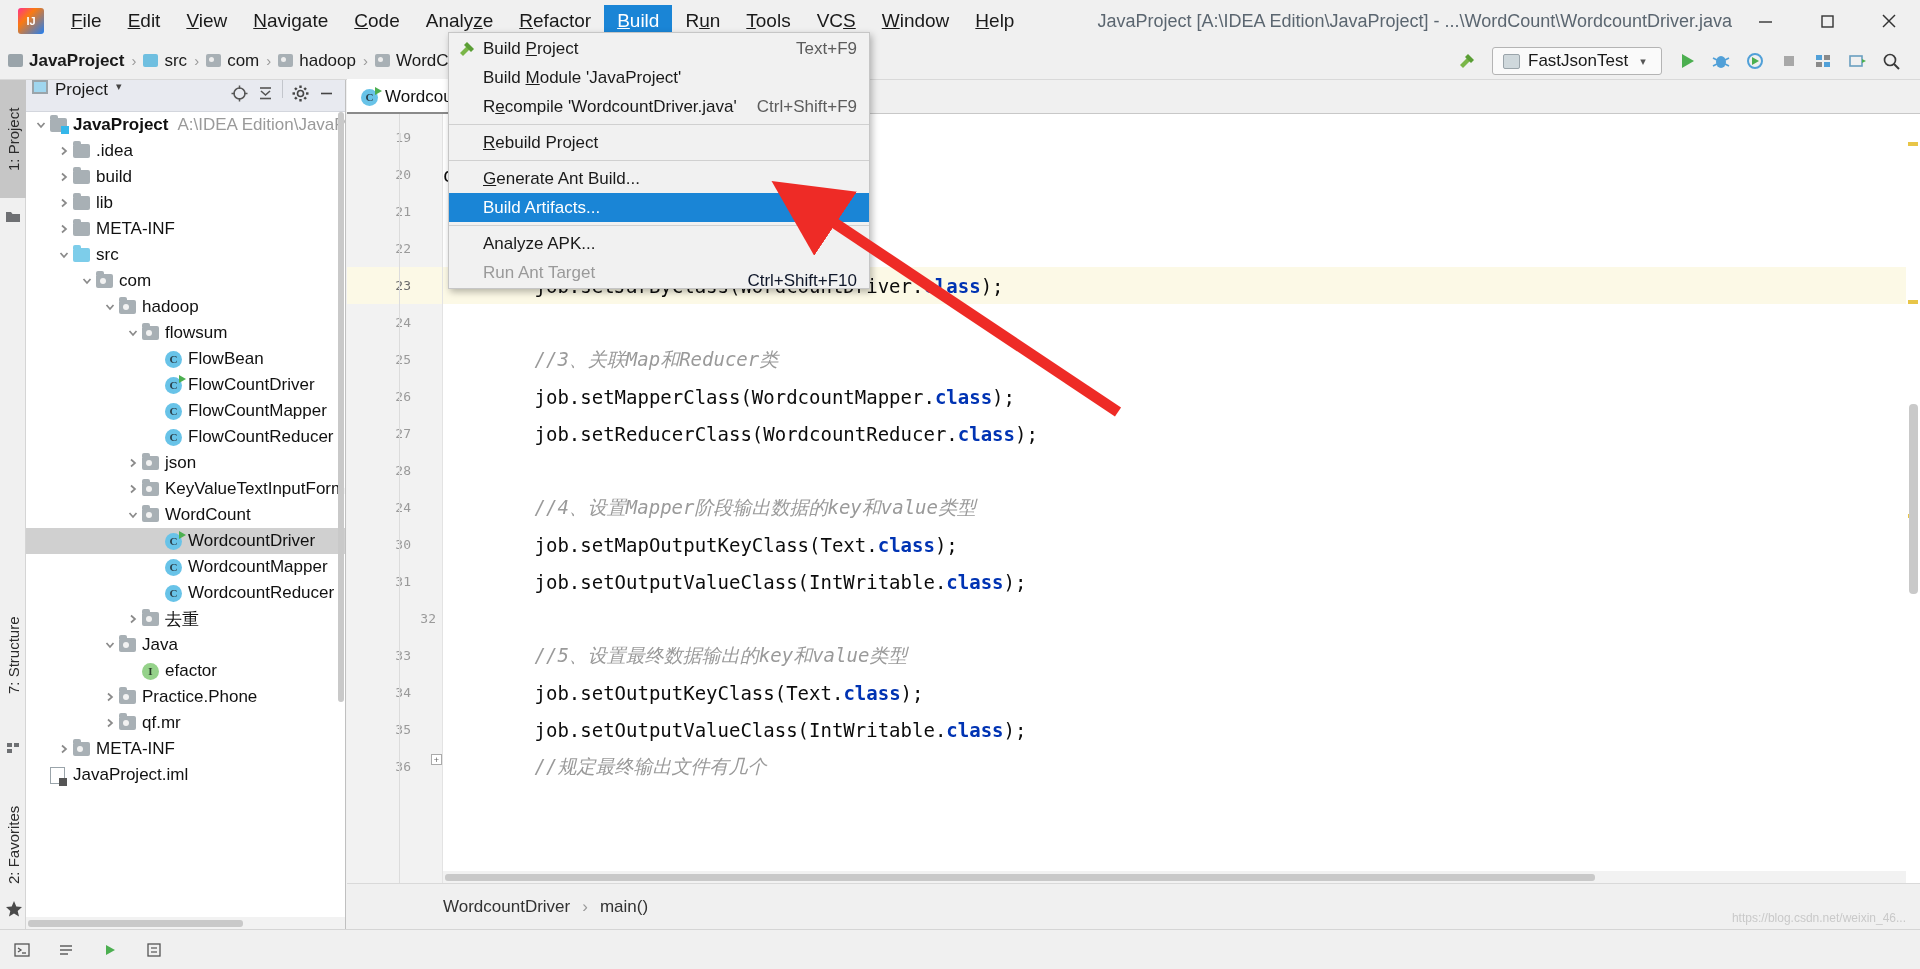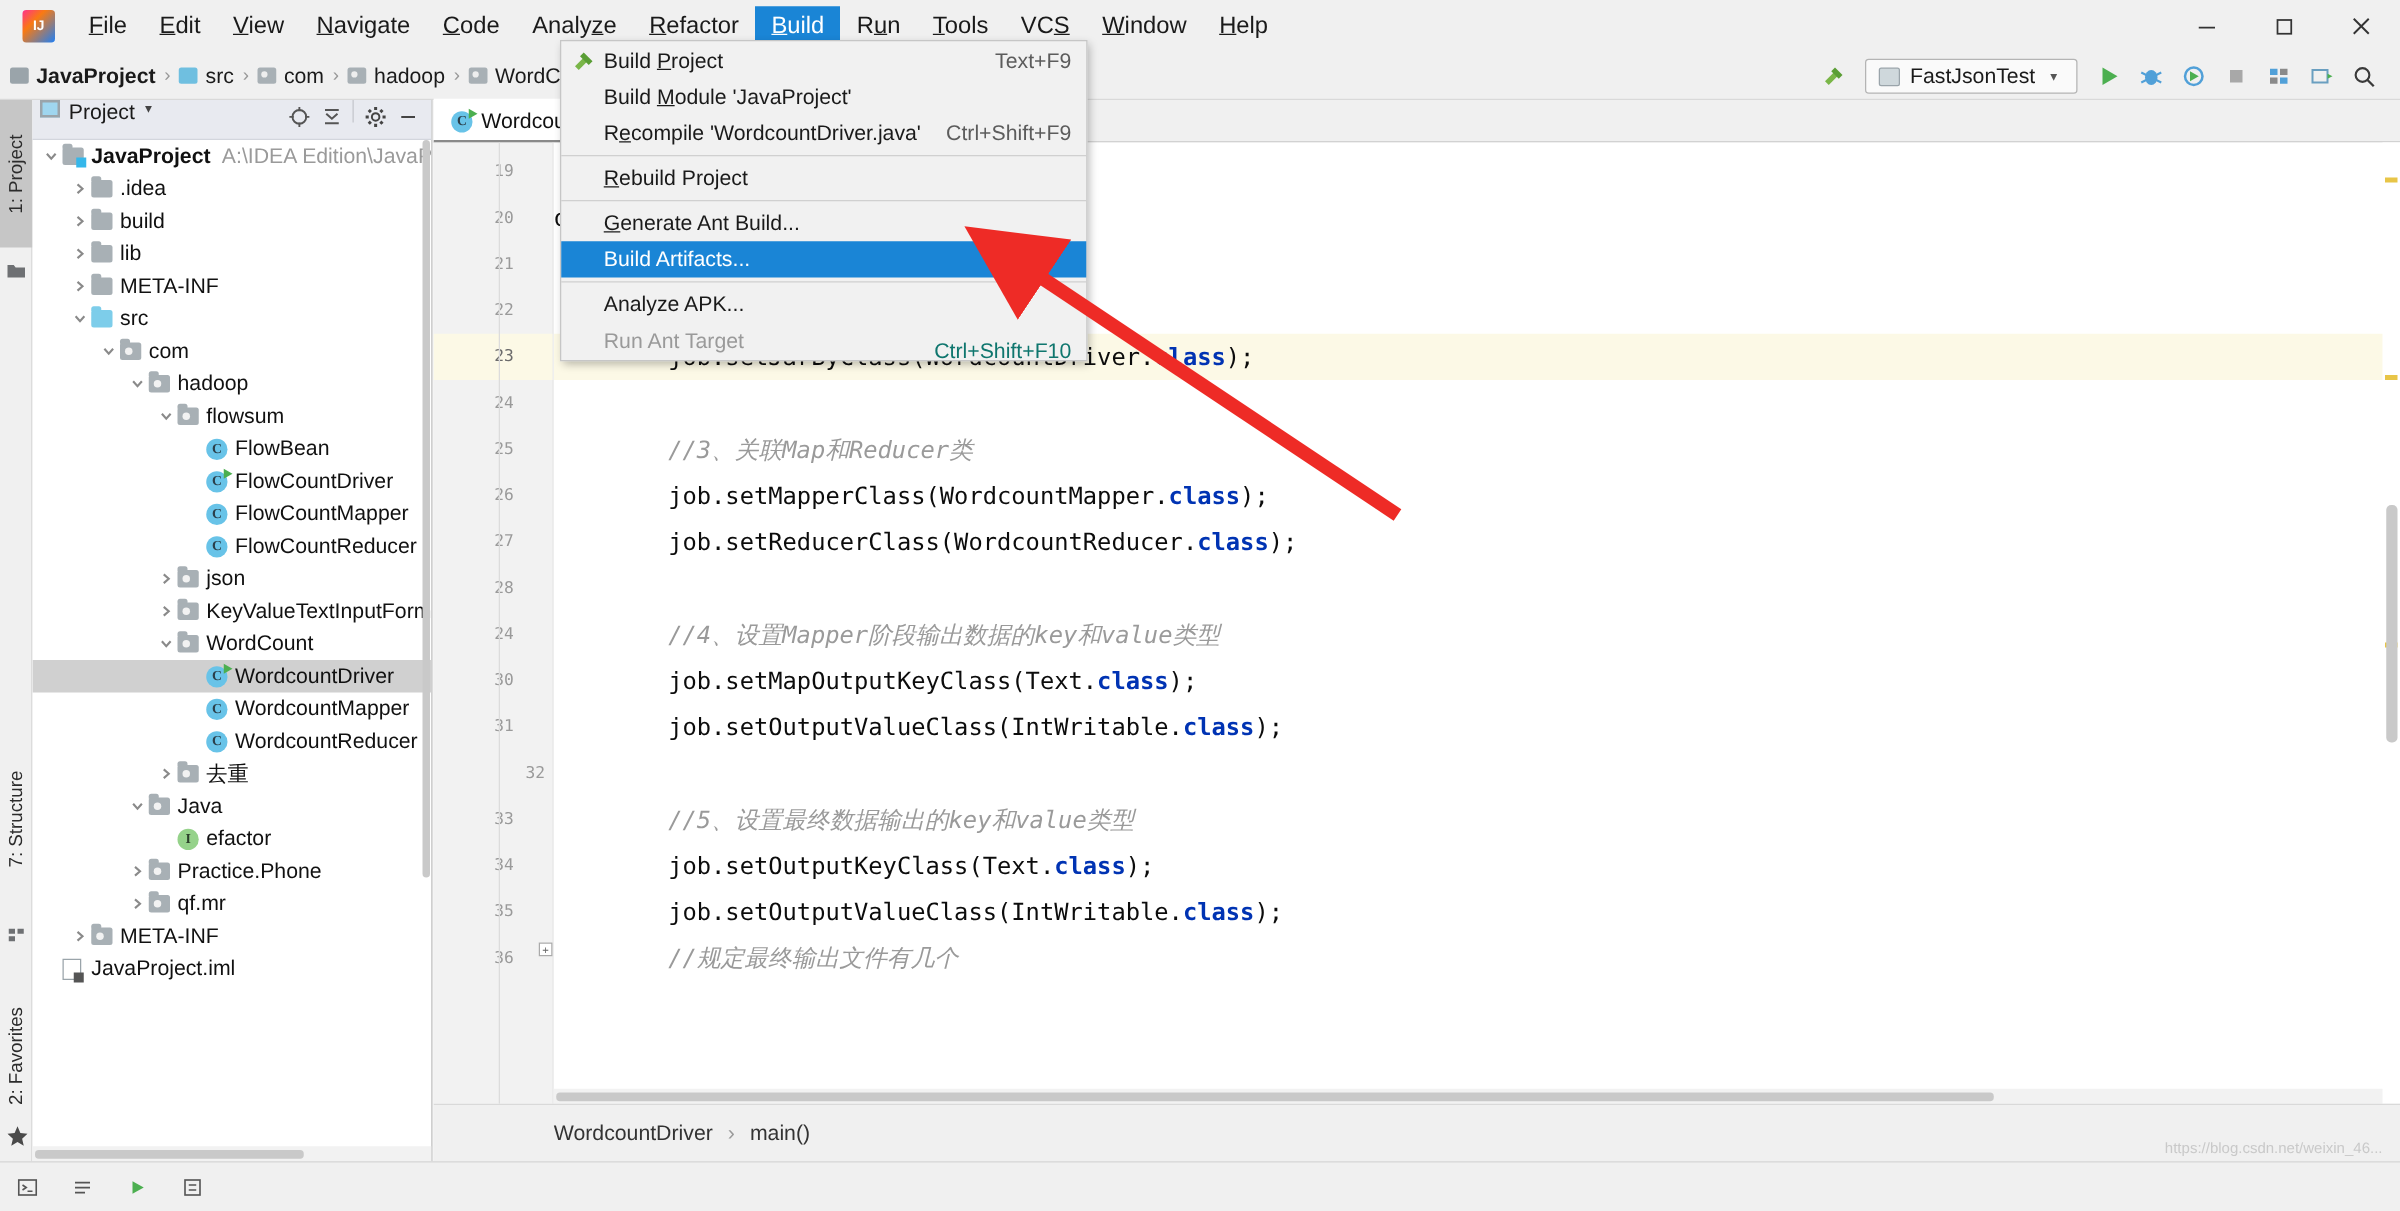--- a/index.html
+++ b/index.html
@@ -327,21 +327,21 @@
   }
   .mrow {
     height: 29px; display: flex; align-items: center;
     font-size: 17px; color: #1a1a1a; position: relative; cursor: default;
     padding-left: 34px; padding-right: 12px;
   }
   .mrow.hl { background: #1a85d6; color: #ffffff; }
   .mrow.disabled { color: #9a9a9a; }
   .mrow .mlabel { flex: 1; white-space: nowrap; }
   .mrow .mshort { color: #5c5c5c; font-size: 17px; margin-left: 20px; white-space: nowrap; }
-  .mrow.disabled .mshort { color: #0f766e; margin-top: 16px; }
+  .mrow.disabled .mshort { color: #0f172a; margin-top: 16px; }
   .mrow u { text-decoration: underline; }
   .msep { height: 1px; background: #d0d0d0; margin: 3px 0; }
   .hammer {
     position: absolute; left: 9px; top: 6px; width: 18px; height: 18px;
   }
 
   
   .red-arrow {
     position: absolute; left: 770px; top: 180px; z-index: 60;
     pointer-events: none;
@@ -388,20 +388,21 @@
         <div class="menu-item">
           <span>VC<u>S</u></span>
         </div>
         <div class="menu-item">
           <span><u>W</u>indow</span>
         </div>
         <div class="menu-item">
           <span><u>H</u>elp</span>
         </div>
       </div>
+    <div class="win-title">JavaProject [A:\IDEA Edition\JavaProject] - ...\WordCount\WordcountDriver.java</div>
     <div class="win-buttons">
       <div class="win-btn">
         <svg width="17" height="17" viewBox="0 0 17 17">
             <line x1="2" y1="9" x2="15" y2="9" stroke="#333" stroke-width="1.4"></line>
           </svg>
       </div>
       <div class="win-btn">
         <svg width="17" height="17" viewBox="0 0 17 17">
             <rect x="3" y="3" width="11" height="11" fill="none" stroke="#333" stroke-width="1.4"></rect>
           </svg>

